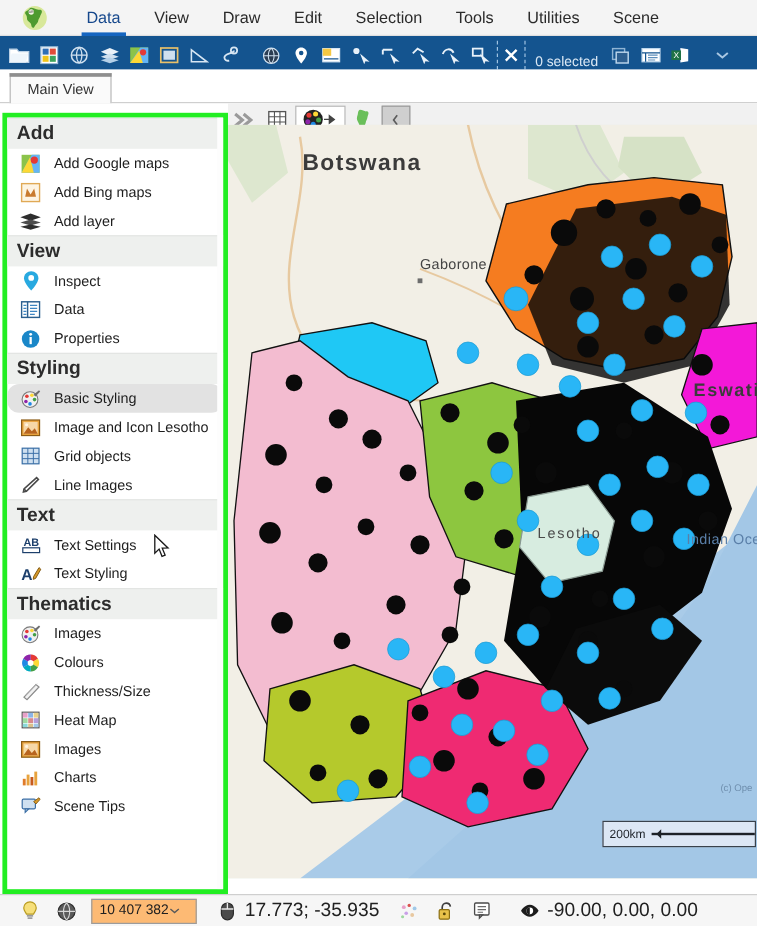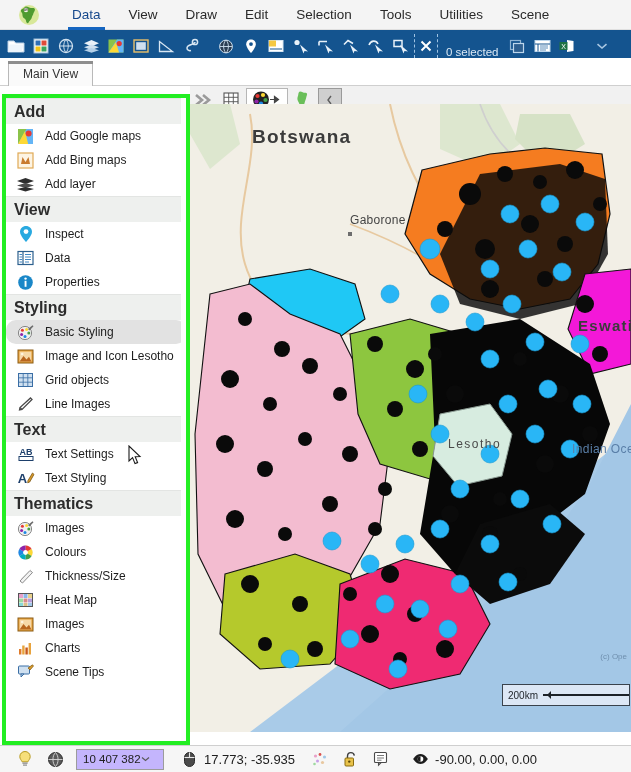--- a/index.html
+++ b/index.html
@@ -165,26 +165,26 @@
   
   .statusbar {
     position: absolute; left: 0; bottom: 0; width: 631px; height: 27px;
     background: #f6f6f6; border-top: 1px solid #cfcfcf;
     display: flex; align-items: center;
   }
   .sb-ico {
     width: 30px; display: flex; align-items: center; justify-content: center;
   }
   .zoom-box {
-    width: 88px; height: 21px; background: #c4b5fd; border: 1px solid #9c9c9c;
+    width: 88px; height: 21px; background: #fdba74; border: 1px solid #9c9c9c;
     display: flex; align-items: center; 
     padding: 0 4px 0 6px; margin-left: 6px;
   }
   .zoom-box span { font-size: 11.5px; color: #202020; }
-  .sb-text { font-size: 13px; color: #202020; white-space: nowrap; }
+  .sb-text { font-size: 16px; color: #202020; white-space: nowrap; }
   .sb-gap { width: 10px; }
 </style>
 </head>
 <body>
 
 <div id="app">
 
   <div class="menubar">
     <div class="logo-wrap">
       <svg width="22" height="22" viewBox="0 0 22 22">

